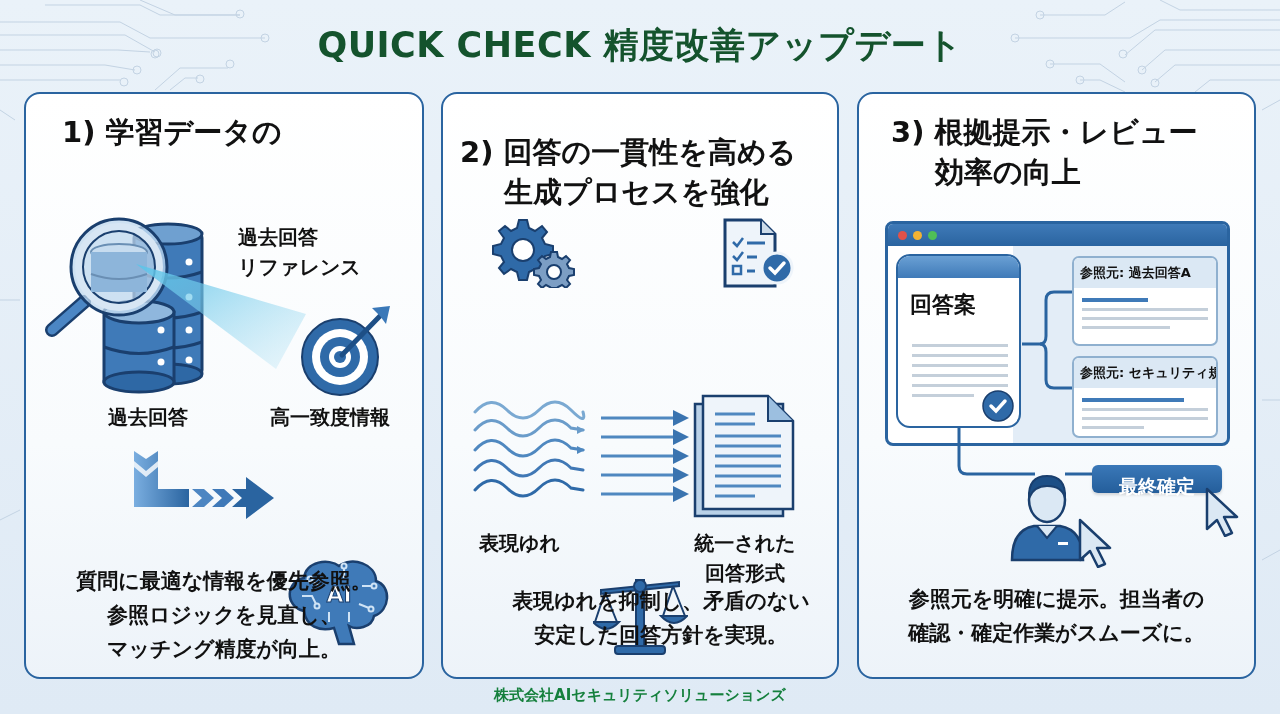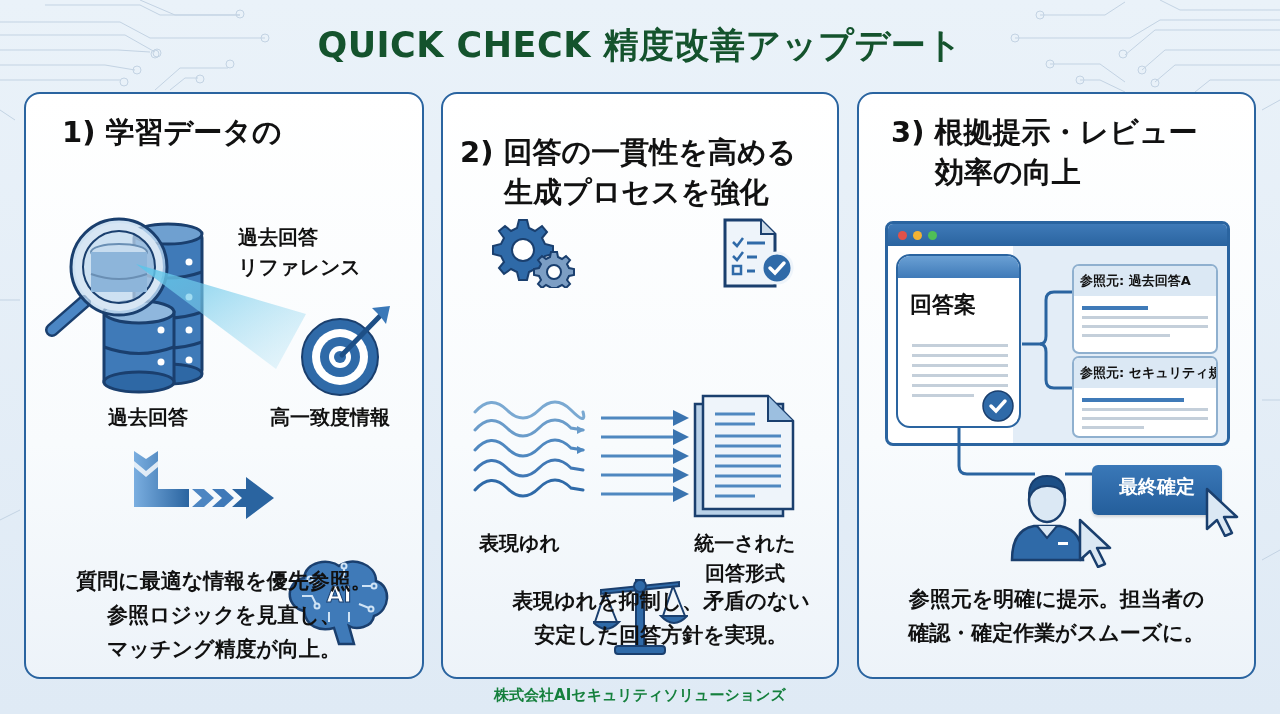--- a/index.html
+++ b/index.html
@@ -31,21 +31,21 @@
     position: absolute; left: 0; width: 100%; text-align: center;
     font-size: 21px; font-weight: bold; line-height: 34px; color: #111;
   }
   .label { position: absolute; font-size: 20px; font-weight: bold; color: #111; line-height: 30px; }
   svg.abs { position: absolute; }
   .footer {
     position: absolute; left: 0; width: 1280px; top: 686px; text-align: center;
     font-size: 15px; font-weight: bold; color: #15803d;
   }
   .btn-final {
-    position: absolute; left: 1092px; top: 465px; width: 130px; height: 50px;
+    position: absolute; left: 1092px; top: 465px; width: 130px; height: 28px;
     background: linear-gradient(180deg, #3a78b8, #245e9b); border-radius: 6px;
     color: #fff; font-size: 19px; font-weight: bold; text-align: center; line-height: 42px;
     box-shadow: 0 2px 3px rgba(0,0,0,0.15);
   }
   .ref-card {
     position: absolute; background: #fff; border: 2px solid #8fb0cf; border-radius: 7px; overflow: hidden;
   }
   .ref-card .hdr {
     background: #dbe8f4; height: 30px; line-height: 30px; padding-left: 6px;
     font-size: 13px; font-weight: bold; color: #111; white-space: nowrap;
@@ -344,21 +344,21 @@
     <circle cx="16" cy="16" r="15" fill="#2f6aa8" stroke="#1a3f6e" stroke-width="1.5"></circle>
     <path d="M9 16 L14 21 L23 11" stroke="#fff" stroke-width="3.5" fill="none" stroke-linecap="round"></path>
   </svg>
 </div>
 
 <svg class="abs" style="left:1020px; top:290px;" width="56" height="100" viewBox="0 0 56 100">
   <path d="M2 54 L20 54 Q26 54 26 46 L26 10 Q26 2 34 2 L54 2" stroke="#2a64a0" stroke-width="3" fill="none"></path>
   <path d="M20 54 Q26 54 26 62 L26 90 Q26 98 34 98 L54 98" stroke="#2a64a0" stroke-width="3" fill="none"></path>
 </svg>
 
-<div class="ref-card" style="left:1072px; top:264px; width:146px; height:90px;">
+<div class="ref-card" style="left:1072px; top:256px; width:146px; height:90px;">
   <div class="hdr">参照元: 過去回答A</div>
   <div style="padding:10px 8px 0 8px;">
     <div style="height:4px; width:66px; background:#3f7ab8; margin-bottom:6px;"></div>
     <div style="height:3px; background:#c4cfda; margin-bottom:6px;"></div>
     <div style="height:3px; background:#c4cfda; margin-bottom:6px;"></div>
     <div style="height:3px; width:88px; background:#c4cfda;"></div>
   </div>
 </div>
 <div class="ref-card" style="left:1072px; top:356px; width:146px; height:82px;">
   <div class="hdr">参照元: セキュリティ規定B</div>

